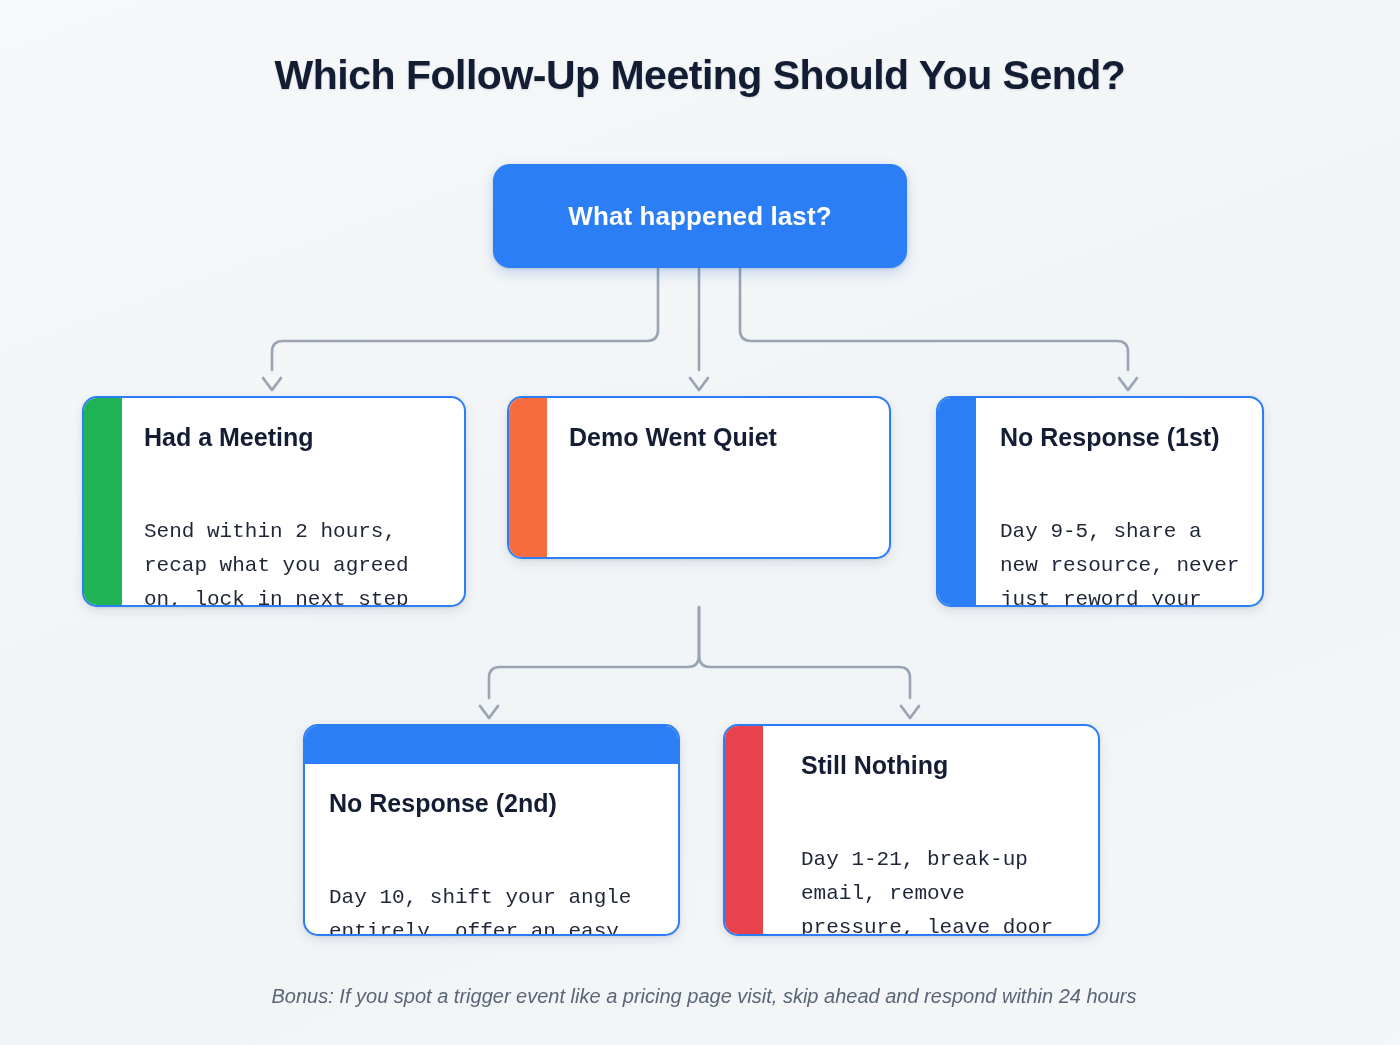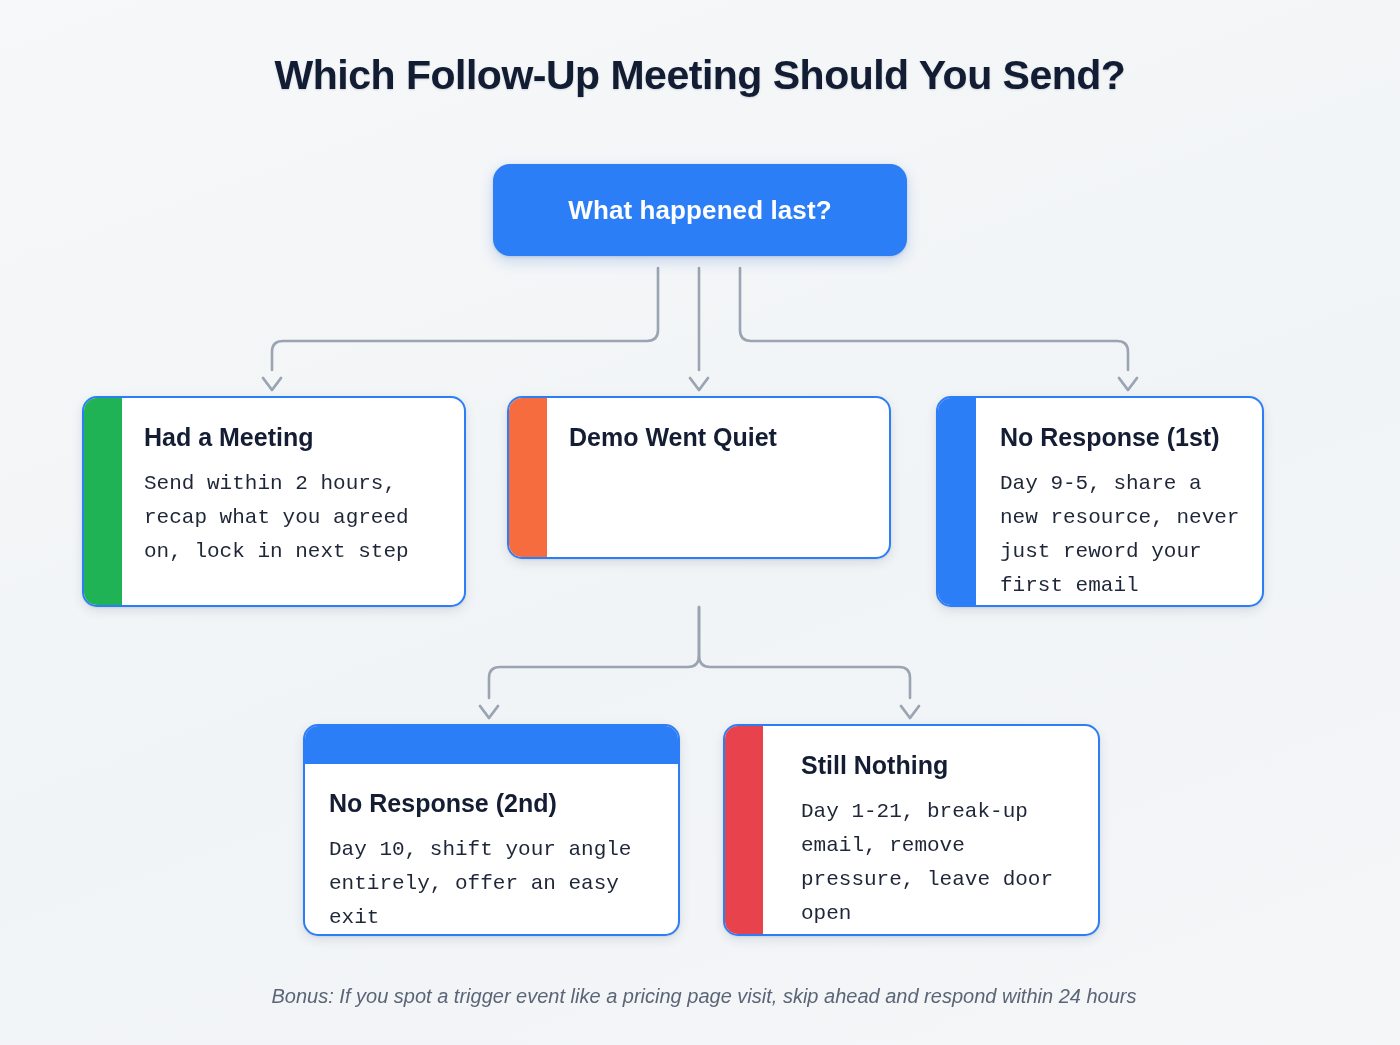--- a/index.html
+++ b/index.html
@@ -45,21 +45,21 @@
     stroke:#9aa4b2;
     stroke-width:2.8;
     stroke-linecap:round;
     stroke-linejoin:round;
   }
 
   
   #root-node {
     position:absolute;
     left:493px; top:164px;
-    width:414px; height:92px;
+    width:414px; height:104px;
     background:#2b7ef5;
     border-radius:17px;
     display:flex;
     align-items:center;
     justify-content:center;
     box-shadow:0 5px 14px rgba(35,95,200,.22), 0 1px 3px rgba(20,40,90,.14);
   }
   #root-label {
     color:#ffffff;
     font-size:26px;
@@ -79,20 +79,21 @@
   }
   .accent {
     flex:0 0 38px;
     height:100%;
   }
   .card-body {
     flex:1 1 auto;
     padding:26px 18px 20px 22px;
     display:flex;
     flex-direction:column;
+    gap:48px;
   }
   .card-title {
     font-size:25px;
     font-weight:bold;
     color:#141d33;
     line-height:1.1;
     margin-bottom:15px;
     white-space:nowrap;
   }
   .card-desc {

